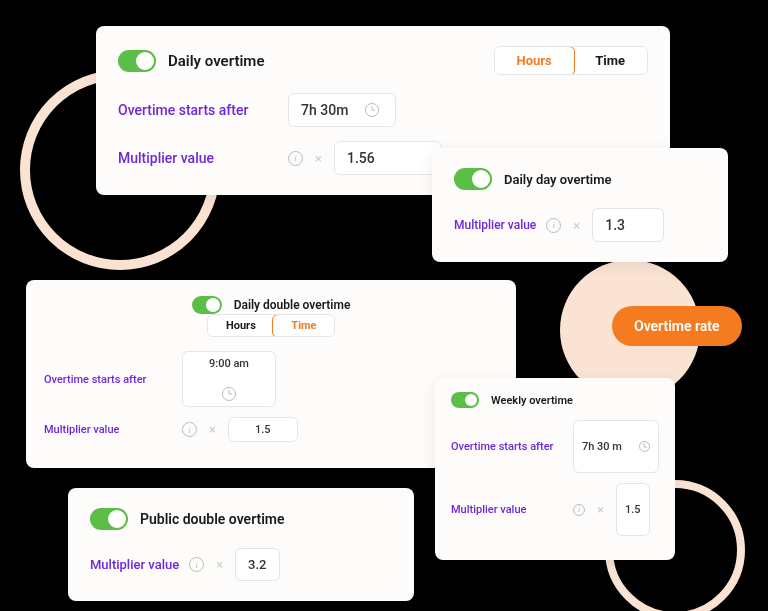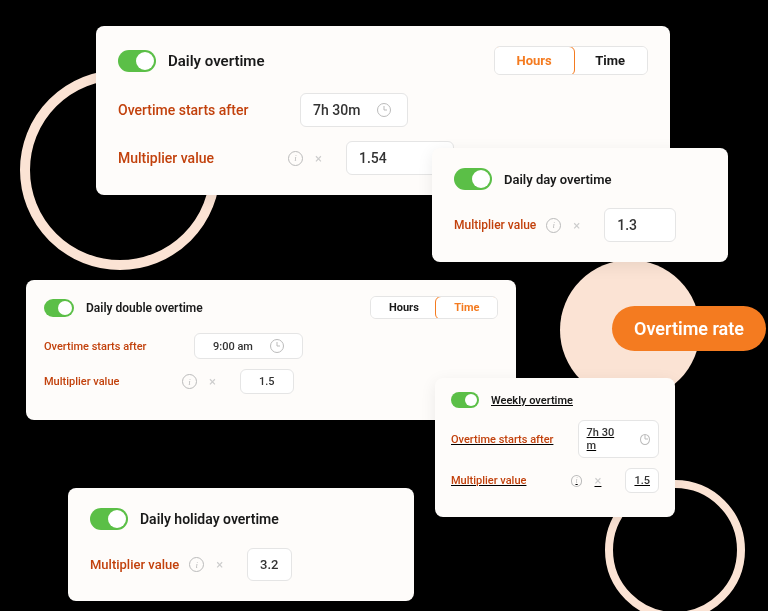--- a/index.html
+++ b/index.html
@@ -26,21 +26,21 @@
     border-radius: 8px;
     box-shadow: 0 4px 16px rgba(0,0,0,0.08);
     padding: 20px 22px;
   }
 
   .row { display: flex; align-items: center; }
   .header-row { display: flex; align-items: center; justify-content: space-between; margin-bottom: 18px; }
   .title { font-weight: 600; color: #1a1a1a; }
   .field-row { display: flex; align-items: center; margin-bottom: 14px; gap: 10px; }
   .field-row:last-child { margin-bottom: 0; }
-  .label { color: #c2410c; font-weight: 500; }
+  .label { color: #6d28d9; font-weight: 500; }
 
   .toggle {
     width: 38px; height: 22px;
     background: #5bbf47;
     border-radius: 11px;
     position: relative;
     margin-right: 12px;
     cursor: pointer;
   }
   .toggle::after {
@@ -82,23 +82,22 @@
     border: 1.5px solid #e5e5e5;
     border-radius: 6px;
     padding: 8px 12px;
     background: #fff;
     display: flex;
     align-items: center;
     gap: 17px;
     font-size: 14px;
     font-weight: 500;
     color: #333;
-    margin-left: 12px;
-  }
-  .input-box.sm { padding: 5px 18px; font-size: 12px; }
+  }
+  .input-box.sm { padding: 5px 26px; font-size: 12px; flex-direction: column; }
 
   .info-icon {
     width: 15px; height: 15px;
     border: 1.2px solid #bbb;
     border-radius: 50%;
     display: inline-flex;
     align-items: center;
     justify-content: center;
     font-size: 9px;
     color: #bbb;
@@ -124,51 +123,51 @@
 
   .times { color: #ccc; font-size: 13px; padding: 0 2px; }
 
   .pill {
     position: absolute;
     background: #f47b20;
     color: #fff;
     font-weight: 600;
     border-radius: 999px;
     padding: 12px 22px;
-    font-size: 18px;
+    font-size: 14px;
   }
 
   
   .card-daily { top: 26px; left: 96px; width: 574px; font-size: 15px; }
   .card-daily .label { font-size: 14px; }
   .card-daily .field-row .label:first-child { width: 160px; }
   .card-daily .input-box { min-width: 108px; }
 
   .card-rest { top: 148px; left: 432px; width: 296px; font-size: 13px; }
   .card-rest .label { font-size: 12px; }
   .card-rest .input-box { min-width: 72px; }
 
   .card-double { top: 280px; left: 26px; width: 490px; padding: 16px 18px; }
   .card-double .title { font-size: 12px; }
   .card-double .label, .card-double .segment, .card-double .input-box { font-size: 11px; }
   .card-double .segmented .segment { padding: 4px 18px; min-width: 48px; }
   .card-double .field-row .label:first-child { width: 128px; }
   .card-double .toggle { width: 30px; height: 18px; }
   .card-double .toggle::after { width: 14px; height: 14px; top: 2px; left: 14px; }
   .card-double .field-row { margin-bottom: 10px; }
-  .card-double .header-row { margin-bottom: 14px; }
-
-  .card-weekly { top: 378px; left: 435px; width: 240px; padding: 14px 16px; text-decoration: underline; }
+  .card-double .header-row { margin-bottom: 14px; flex-direction: column; }
+
+  .card-weekly { top: 378px; left: 435px; width: 240px; padding: 14px 16px; }
   .card-weekly .title, .card-weekly .label, .card-weekly .input-box { font-size: 11px; }
   .card-weekly .toggle { width: 28px; height: 16px; }
   .card-weekly .toggle::after { width: 12px; height: 12px; top: 2px; left: 14px; }
   .card-weekly .field-row { margin-bottom: 10px; }
   .card-weekly .header-row { margin-bottom: 12px; }
   .card-weekly .field-row .label:first-child { width: 112px; }
-  .card-weekly .input-box { padding: 5px 8px; }
+  .card-weekly .input-box { padding: 19px 8px; }
   .card-weekly .info-icon { width: 12px; height: 12px; font-size: 8px; }
   .card-weekly .clock-icon { width: 11px; height: 11px; }
 
   .card-public { top: 488px; left: 68px; width: 346px; }
   .card-public .title { font-size: 14px; }
   .card-public .label, .card-public .input-box { font-size: 13px; }
 
   .pill-rate { top: 306px; left: 612px; }
 </style>
 </head>
@@ -194,21 +193,21 @@
     <div class="input-box">
       <span>7h 30m</span>
       <span class="clock-icon"></span>
     </div>
   </div>
   <div class="field-row">
     <span class="label">Multiplier value</span>
     <span class="info-icon">i</span>
     <span class="times">×</span>
     <div class="input-box">
-      <span>1.54</span>
+      <span>1.56</span>
     </div>
   </div>
 </div>
 
 <div class="card card-rest">
   <div class="header-row">
     <div class="row">
       <div class="toggle"></div>
       <span class="title">Daily day overtime</span>
     </div>
@@ -272,21 +271,21 @@
     <div class="input-box">
       <span>1.5</span>
     </div>
   </div>
 </div>
 
 <div class="card card-public">
   <div class="header-row">
     <div class="row">
       <div class="toggle"></div>
-      <span class="title">Daily holiday overtime</span>
+      <span class="title">Public double overtime</span>
     </div>
   </div>
   <div class="field-row">
     <span class="label">Multiplier value</span>
     <span class="info-icon">i</span>
     <span class="times">×</span>
     <div class="input-box">
       <span>3.2</span>
     </div>
   </div>

